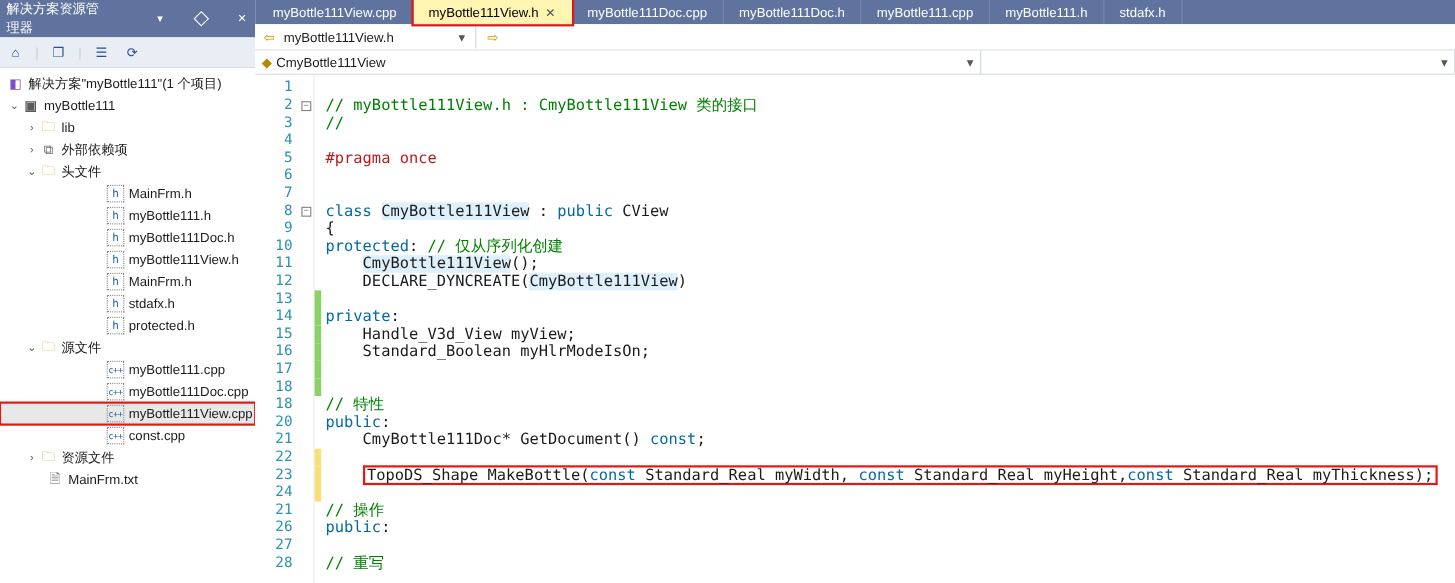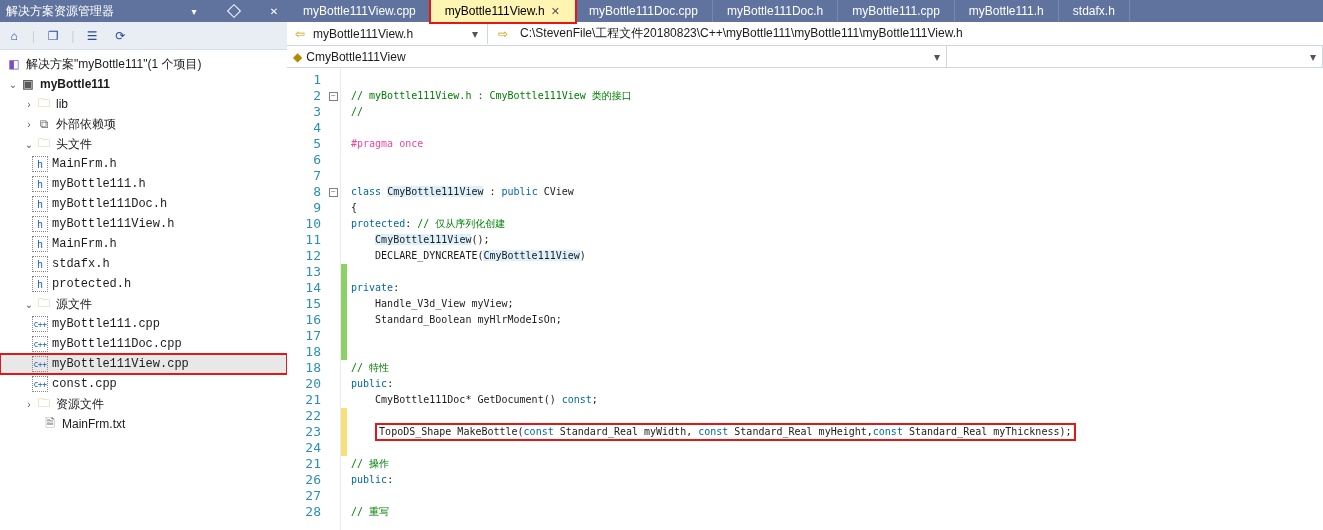--- a/index.html
+++ b/index.html
@@ -1,37 +1,37 @@
 <!DOCTYPE html>
 <html><head>
 <meta charset="utf-8">
 <style>
   *{box-sizing:border-box;margin:0;padding:0;}
   body{font-family:"Microsoft YaHei","Segoe UI",sans-serif;font-size:12px;background:#eef0f3;color:#1b1b1b;width:1323px;height:530px;overflow:hidden;}
   .app{display:flex;height:100%;}
   .sidebar{width:287px;background:#fff;display:flex;flex-direction:column;}
-  .sb-title{background:#5f739e;color:#fff;height:22px;display:flex;align-items:center;padding:0 6px;font-size:12px;gap:20px;}
+  .sb-title{background:#5f739e;color:#fff;height:34px;display:flex;align-items:center;padding:0 6px;font-size:12px;gap:20px;}
   .sb-title .spacer{flex:1;}
   .sb-title .icon{width:14px;height:14px;margin-left:6px;display:flex;align-items:center;justify-content:center;font-size:10px;color:#fff;}
   .pin.icon::before{content:"";display:block;width:8px;height:8px;border:1px solid #fff;transform:rotate(45deg);}
   .sb-toolbar{height:28px;background:#e9edf4;border-bottom:1px solid #d5dbe8;display:flex;align-items:center;padding:0 4px;gap:8px;}
   .sb-toolbar .tbtn{width:20px;height:20px;display:flex;align-items:center;justify-content:center;color:#2a4d9b;}
   .tree{flex:1;overflow:auto;background:#fff;padding:4px 0;}
   .node{display:flex;align-items:center;height:20px;white-space:nowrap;}
   .tw{width:14px;text-align:center;color:#606060;font-size:10px;cursor:pointer;}
   .ic{width:16px;height:16px;display:flex;align-items:center;justify-content:center;margin-right:4px;}
   .i-sol{color:#7c4dc4;}
   .i-prj{color:#5a5a5a;font-weight:bold;}
   .i-fld{color:#d9a23d;}
   .i-ref{color:#6b6b6b;}
   .i-h::before{content:"h";display:flex;align-items:center;justify-content:center;width:14px;height:14px;border:1px dotted #888;color:#1863b5;font-family:monospace;font-size:10px;}
   .i-cpp::before{content:"c++";display:flex;align-items:center;justify-content:center;width:18px;height:14px;border:1px dotted #888;color:#1863b5;font-family:monospace;font-size:8px;letter-spacing:-0.5px;}
   .i-txt{color:#6b6b6b;}
-  .lvl0{padding-left:6px;} .lvl1{padding-left:22px;} .lvl2{padding-left:42px;} .lvl3{padding-left:32px;font-family:Liberation Mono, monospace;}
-  .bold{font-weight:bold;}
+  .lvl0{padding-left:6px;} .lvl1{padding-left:22px;} .lvl2{padding-left:42px;} .lvl3{padding-left:97px;}
+  .bold{font-weight:normal;}
   .sel{background:#e8e8e8;}
   .hl-red{outline:2px solid #e51616;outline-offset:-1px;}
 
   .main{flex:1;display:flex;flex-direction:column;background:#fff;}
   .tabs{height:22px;background:#5f739e;display:flex;align-items:flex-end;padding-left:2px;}
   .tab{height:22px;padding:0 14px;display:flex;align-items:center;color:#fff;font-size:12px;cursor:pointer;border-right:1px solid rgba(255,255,255,0.15);}
   .tab.active{background:#fef5b3;color:#000;}
   .tab .close{margin-left:6px;font-size:11px;color:#555;}
   .tab.hl-red{outline:2px solid #e51616;outline-offset:0px;z-index:2;}
   .navbar{height:24px;background:#fff;border-bottom:1px solid #d0d6e2;display:flex;align-items:center;padding:0 4px;gap:4px;}
@@ -46,22 +46,22 @@
   .mslot1{width:660px;} .mslot2{flex:1;}
   .code-wrap{flex:1;display:flex;overflow:auto;background:#fff;}
   .gutter{width:40px;text-align:right;color:#2b91af;font-family:Consolas,monospace;font-size:13px;line-height:16px;padding:4px 6px 4px 0;background:#fff;}
   .collapse{width:14px;background:#fff;font-family:Consolas,monospace;font-size:10px;line-height:16px;color:#808080;padding-top:4px;border-right:1px solid #ebebeb;}
   .collapse .r{height:16px;display:flex;align-items:center;justify-content:center;}
   .collapse .box{width:9px;height:9px;border:1px solid #808080;display:flex;align-items:center;justify-content:center;font-size:8px;line-height:8px;}
   .track{width:6px;padding-top:4px;}
   .track .m{height:16px;}
   .track .m.g{background:#8bd168;}
   .track .m.y{background:#f7e07a;}
-  .code{flex:1;font-family:Consolas,monospace;font-size:10px;line-height:16px;padding:4px 0 4px 4px;white-space:pre;}
-  .c-com{color:#008000;} .c-key{color:#0369a1;} .c-pp{color:#ec4899;text-align:right;}
+  .code{flex:1;font-family:Consolas,monospace;font-size:14px;line-height:16px;padding:4px 16px 4px 4px;white-space:pre;}
+  .c-com{color:#008000;} .c-key{color:#0369a1;} .c-pp{color:#b91c1c;text-align:right;}
   .code .line{height:16px;}
   .code .hl-box{border:2px solid #e51616;display:inline-block;padding:0 2px;height:18px;line-height:14px;margin-top:-1px;}
   .hl-word{background:#def0fb;}
 </style>
 </head>
 <body>
 
 <div class="app">
 
   <div class="sidebar">
@@ -197,21 +197,20 @@
       </div>
 
     <div class="navbar">
       <div class="nav-left">
         <span class="nav-btn">⇦</span>
         <span class="nav-file">myBottle111View.h</span>
         <span class="nav-dd">▾</span>
       </div>
       <span class="nav-sep"></span>
       <span class="nav-btn">⇨</span>
-      <span class="nav-file">C:\StevenFile\工程文件20180823\C++\myBottle111\myBottle111\myBottle111View.h</span>
     </div>
 
     <div class="membar">
       <div class="mslot mslot1">
         <span style="color:#b48a00;margin-right:4px">◆</span>
         <span>CmyBottle111View</span>
         <span class="dd">▾</span>
       </div>
       <div class="mslot mslot2">
         <span class="dd">▾</span>

